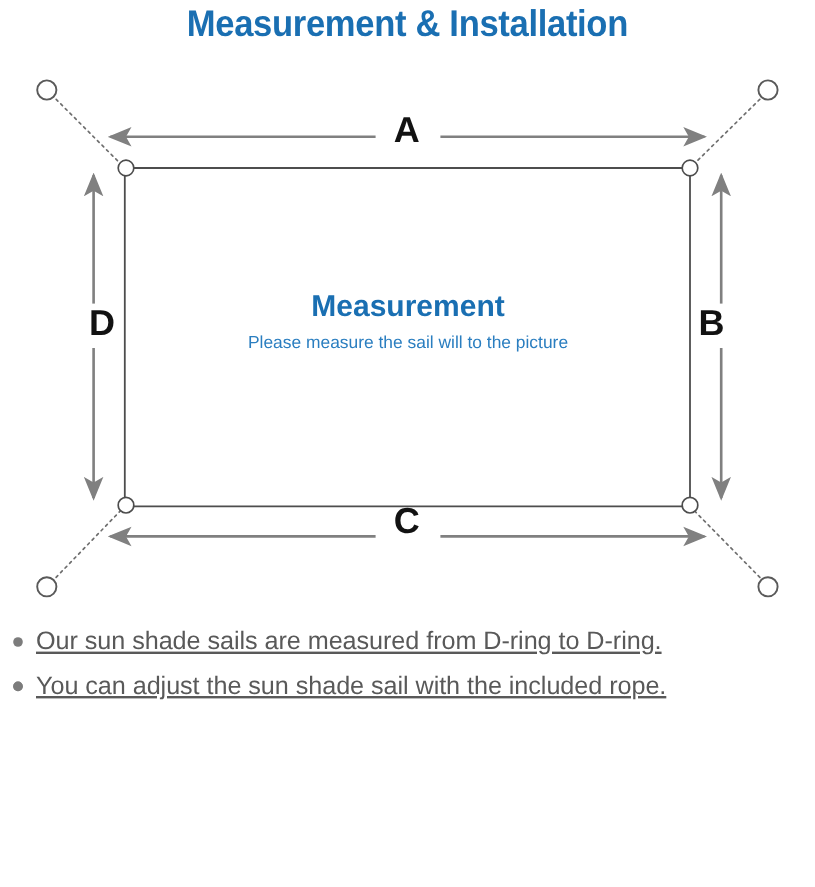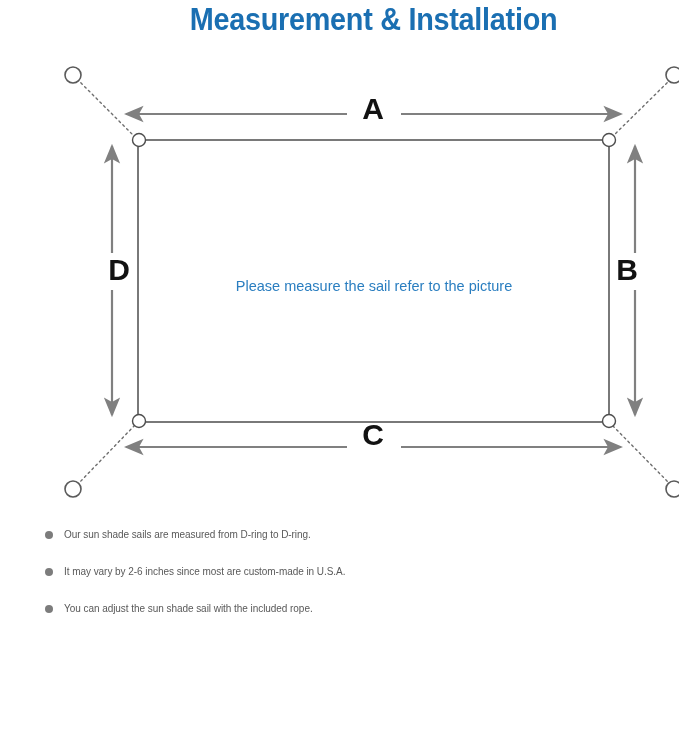--- a/index.html
+++ b/index.html
@@ -13,21 +13,20 @@
     font-family: "Liberation Sans", sans-serif;
     color: #3f3f3f;
     overflow: hidden;
     position: relative;
   }
   #page {
     position: relative;
     width: 616px;
     height: 739px;
     background: #ffffff;
-    margin-left: 34px;
   }
 
   
   .title {
     position: absolute;
     left: 0;
     top: 0;
     width: 679px;
     text-align: center;
     font-family: "Liberation Sans", sans-serif;
@@ -98,24 +97,25 @@
     left: 0;
     top: 524px;
     width: 679px;
   }
   .note {
     position: relative;
     padding-left: 30px;
     padding-right: 4px;
     margin-bottom: 15px;
     font-family: "Liberation Sans", sans-serif;
-    font-size: 10px;
+    font-size: 21px;
     line-height: 22px;
     color: #595959;
     letter-spacing: -0.05px;
+    text-decoration: underline;
   }
   .note .bullet {
     position: absolute;
     left: 11px;
     top: 7px;
     width: 8px;
     height: 8px;
     border-radius: 50%;
     background: #7c7c7c;
   }
@@ -174,31 +174,31 @@
         <line x1="601" y1="209" x2="601" y2="102" marker-end="url(#arrHead)"></line>
         <line x1="601" y1="246" x2="601" y2="371" marker-end="url(#arrHead)"></line>
       </g>
     </svg>
 
     <div class="dimlabel lbl-a">A</div>
     <div class="dimlabel lbl-b">B</div>
     <div class="dimlabel lbl-c">C</div>
     <div class="dimlabel lbl-d">D</div>
 
-    <div class="center-sub">Please measure the sail refer to the picture</div>
+    <div class="center-title">Measurement</div>
+    <div class="center-sub">Please measure the sail will to the picture</div>
   </div>
 
   <div class="notes">
     <div class="note">
       <span class="bullet"></span>
       <span>Our sun shade sails are measured from D-ring to D-ring.</span>
     </div>
     <div class="note">
       <span class="bullet"></span>
-      <span>It may vary by 2-6 inches since most are custom-made in U.S.A.</span>
     </div>
     <div class="note">
       <span class="bullet"></span>
       <span>You can adjust the sun shade sail with the included rope.</span>
     </div>
   </div>
 
 </div>
 
 </body></html>

